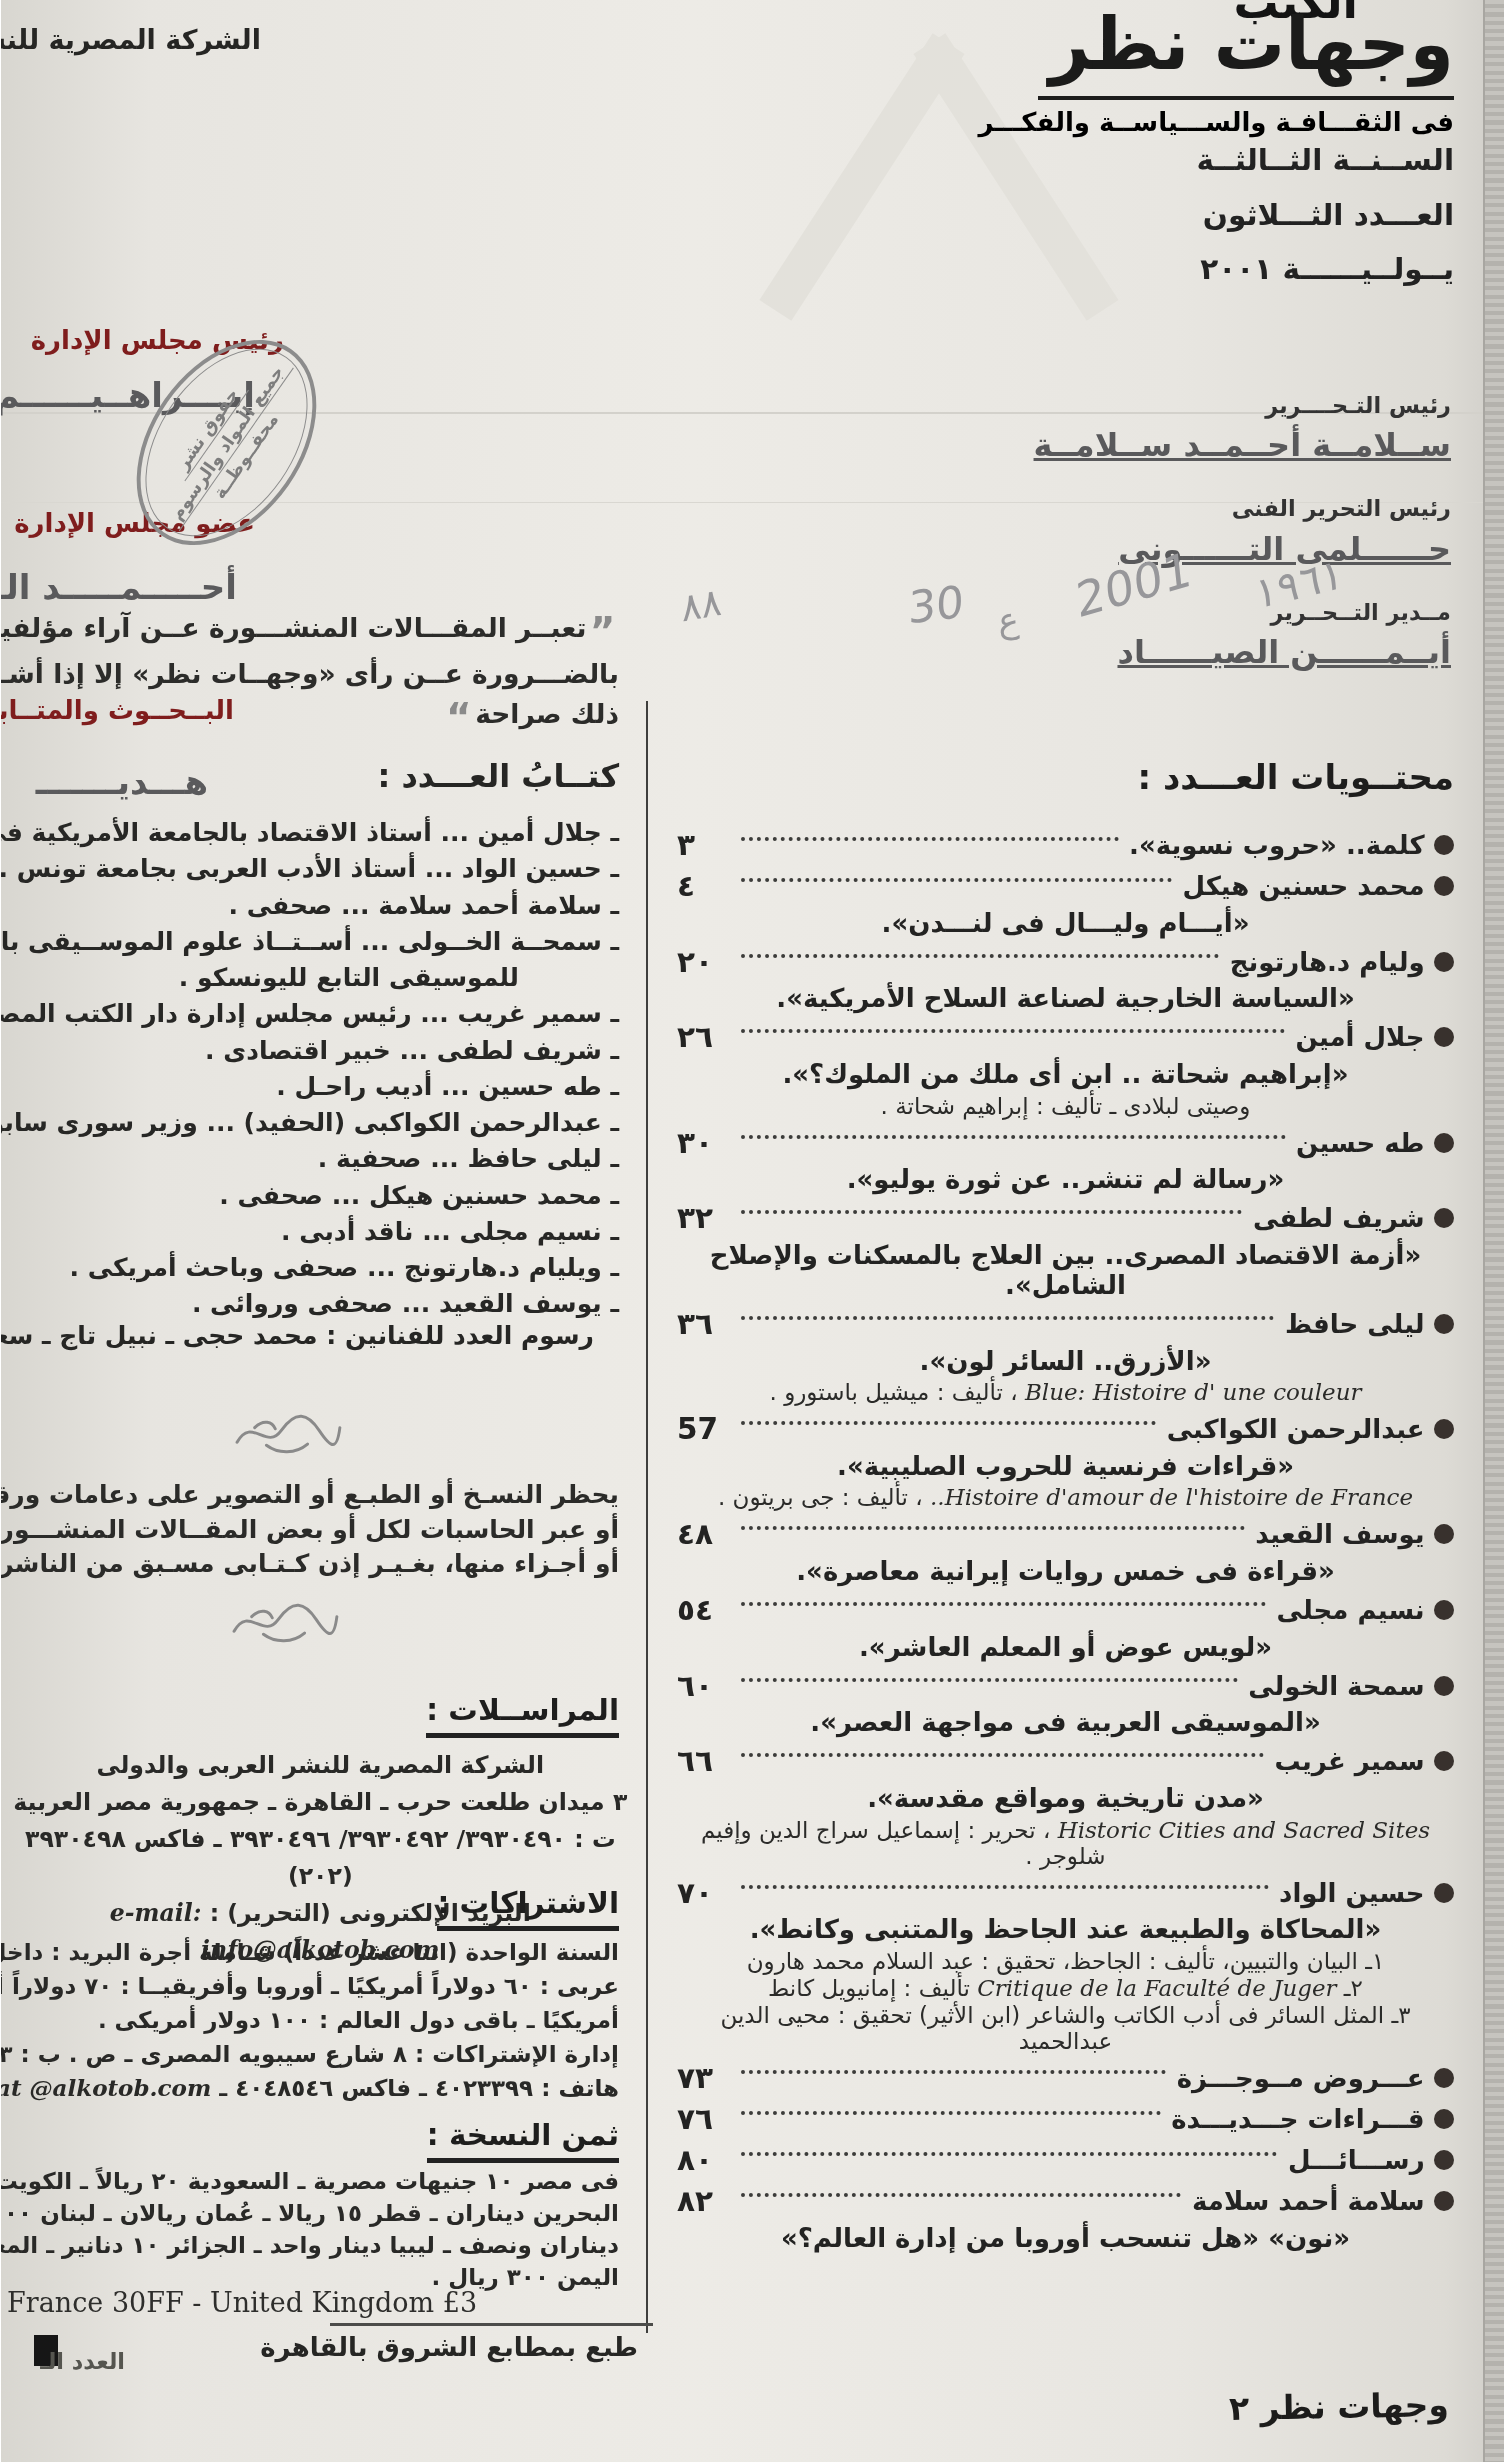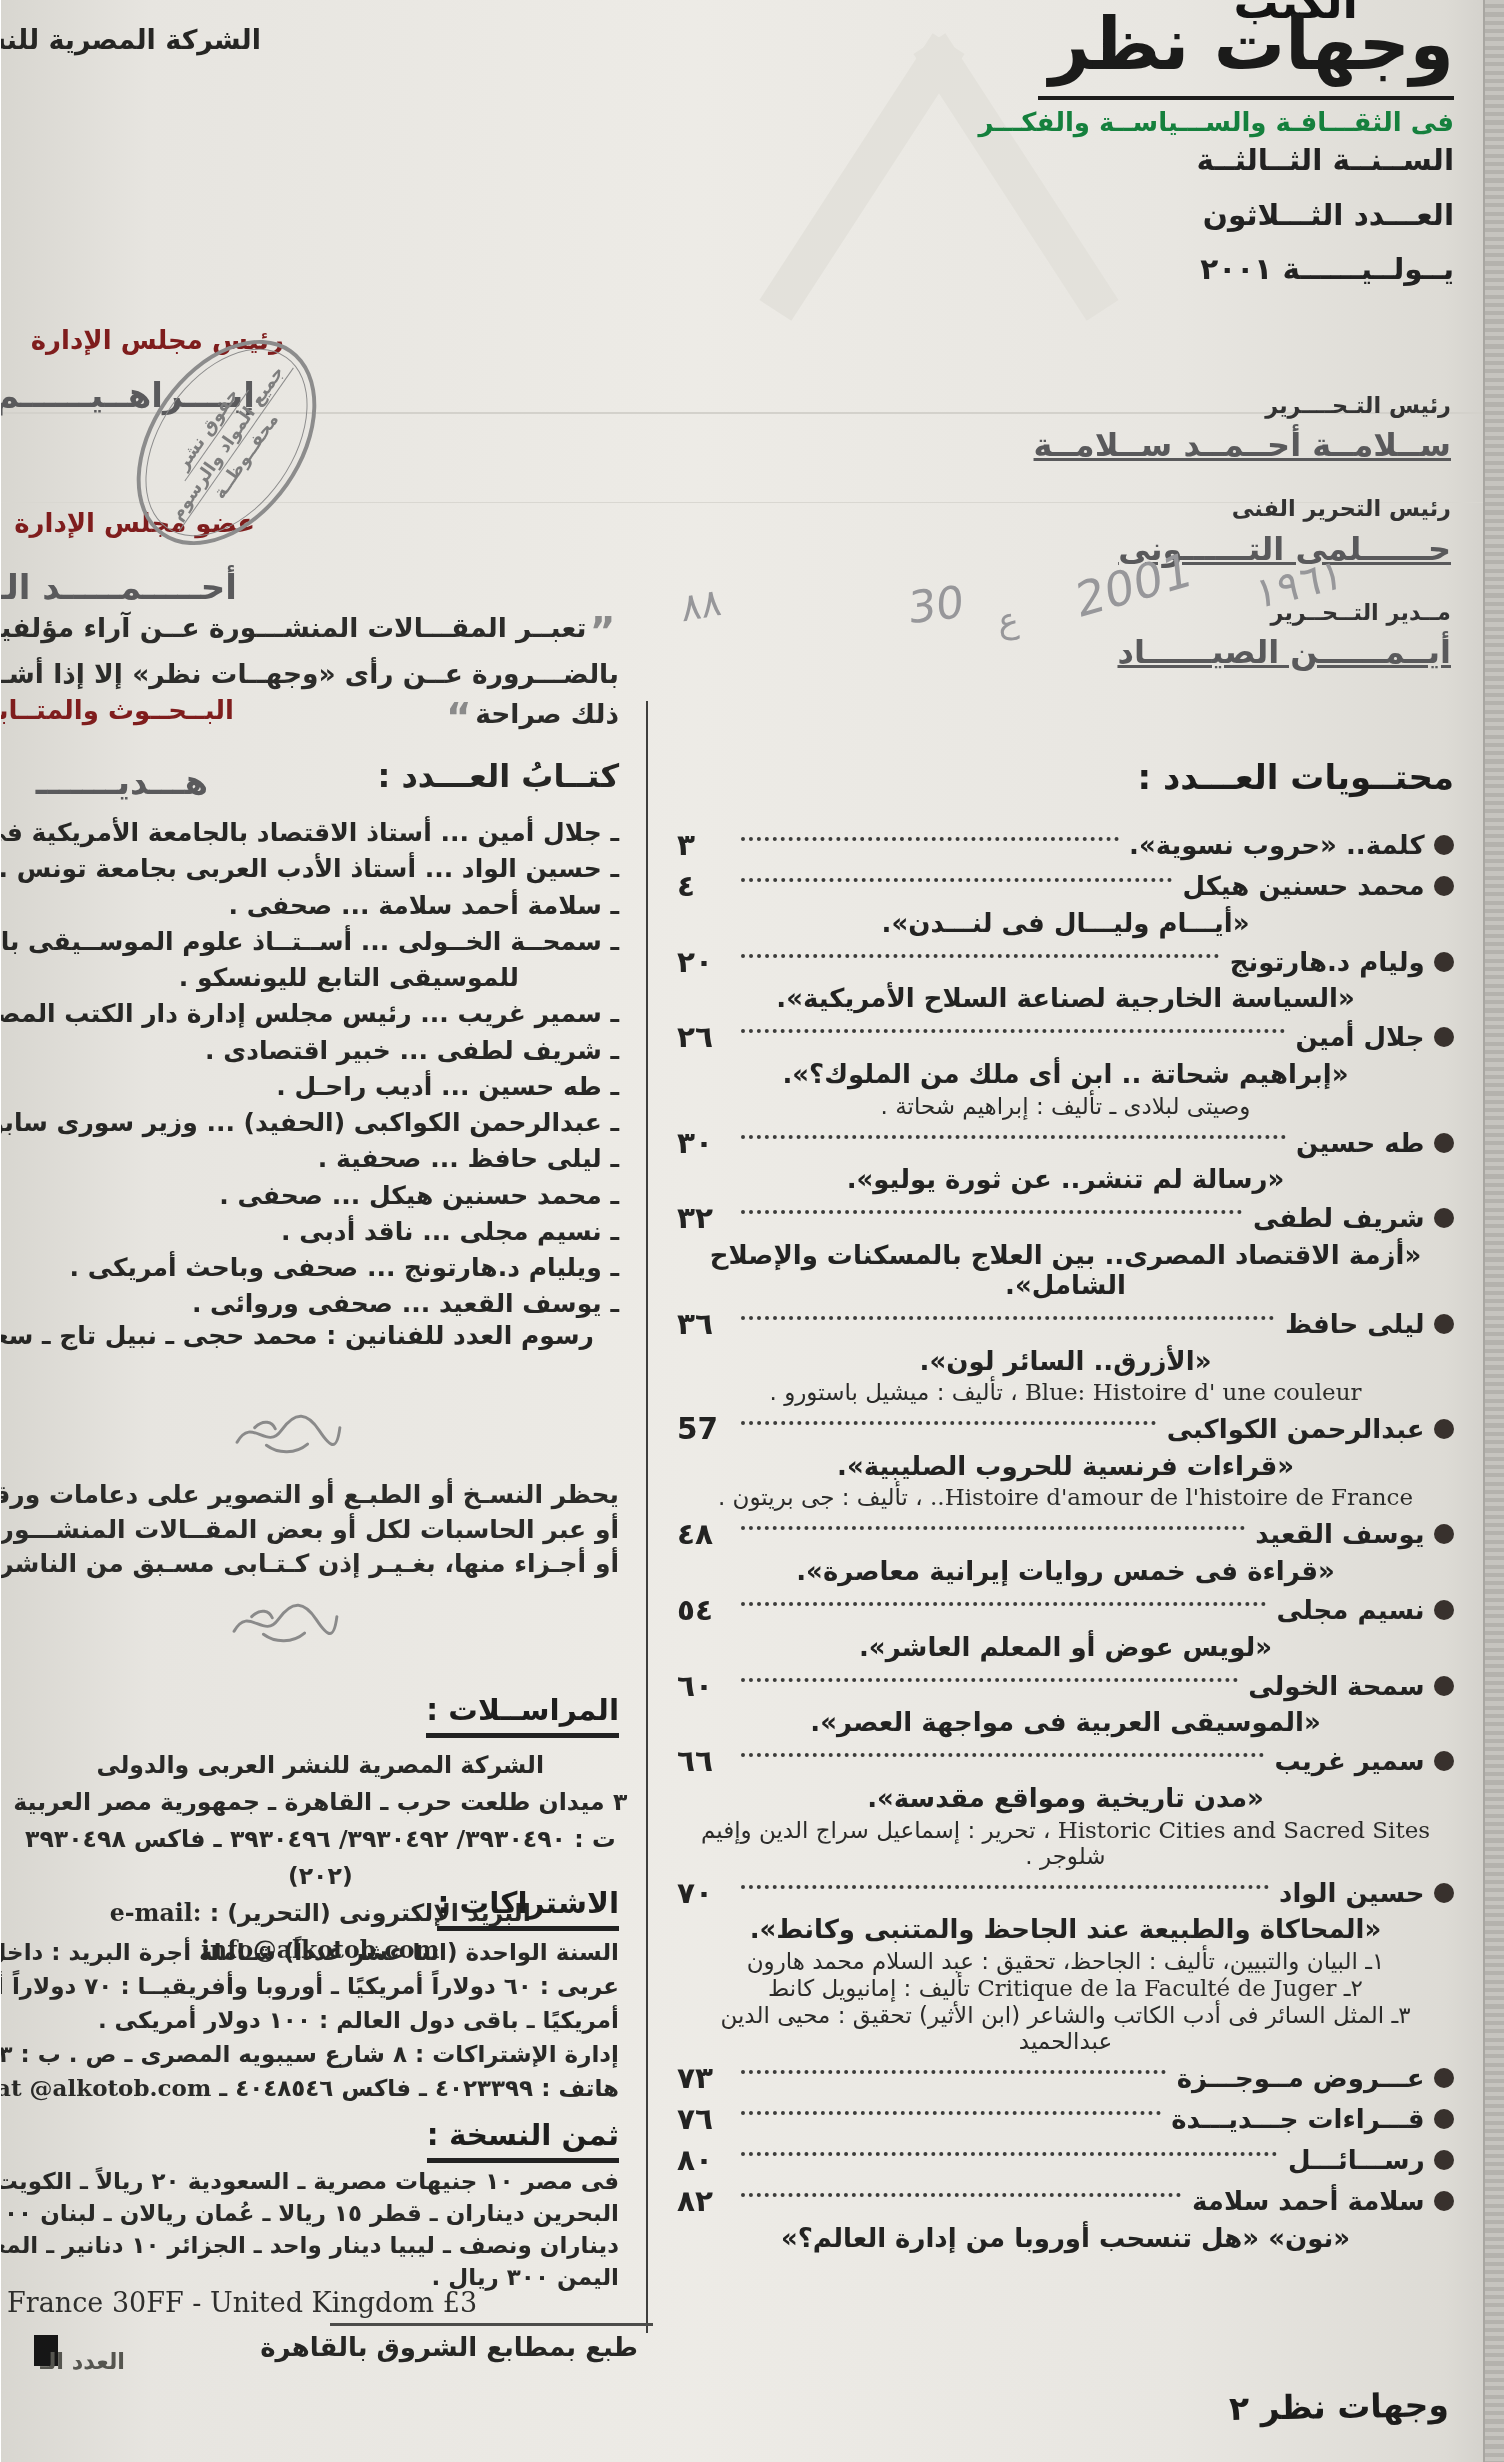--- a/index.html
+++ b/index.html
@@ -15,21 +15,21 @@
   .hline1{left:0;top:412px;width:1485px;height:1.8px;background:#d3d1cb;}
   .hline2{left:0;top:502px;width:1485px;height:1.2px;background:#d9d7d1;}
   .ghost1{left:843px;top:17.7px;width:38px;height:318px;background:#e3e1db;transform:rotate(33deg);}
   .ghost2{left:997px;top:17.7px;width:38px;height:318px;background:#e3e1db;transform:rotate(-33deg);}
   .divider{left:646px;top:701px;width:2.4px;height:1632px;background:#3f3f3d;}
   .black-box{left:34px;top:2335px;width:23.6px;height:31px;background:#161616;}
   
   .series-word{right:147px;top:-23.6px;font-size:45px;font-weight:900;color:#141414;}
   .mag-title{right:51px;top:5.9px;font-size:71px;font-weight:900;line-height:1.1;color:#1b1b1a;transform:scaleY(1.02);}
   .title-rule{right:51px;top:96px;width:416px;height:3.5px;background:#1d1d1c;}
-  .mag-subtitle{right:51px;top:107px;width:416px;font-size:26px;font-weight:800;color:#15803d;}
+  .mag-subtitle{right:51px;top:107px;width:416px;font-size:26px;font-weight:800;color:#000000;}
   .issue-block{right:51px;top:146px;text-align:right;}
   .issue-block div{font-size:29.5px;font-weight:800;line-height:1.0;margin-bottom:25px;color:#222;}
   .staff{right:54px;top:392px;text-align:right;}
   .staff .role{font-size:22.4px;font-weight:800;color:#333;}
   .staff .name{font-size:32px;font-weight:800;color:#59595b;margin:8.3px 0 31px;text-decoration:underline;}
   
   .hw{color:#97979a;font-weight:400;transform-origin:center;}
   .hw0{left:681px;top:583px;font-size:38px;transform:rotate(-10deg) skewX(-6deg);}
   .hw1{left:908px;top:579px;font-size:44px;transform:rotate(-7deg) skewX(-8deg);}
   .hw2{left:998px;top:600px;font-size:35px;transform:rotate(-4deg);}
@@ -38,21 +38,21 @@
   
   .toc-header{right:51px;top:757px;font-size:34px;font-weight:900;color:#1e1e1d;}
   .toc{right:51px;top:821px;width:777px;}
   .toc-row{display:flex;align-items:center;margin:7px 0 3.5px;}
   .toc-bullet{width:20px;height:20px;border-radius:50%;background:#38312d;margin-left:9.4px;flex:none;}
   .toc-label{font-size:26px;font-weight:800;white-space:nowrap;color:#232322;}
   .toc-dots{flex:1;border-bottom:4.1px dotted #3c3c3a;margin:0 10.6px;transform:translateY(-5.9px);}
   .toc-page{font-size:29.5px;font-weight:800;min-width:53px;text-align:left;color:#232322;}
   .toc-title{font-size:26px;font-weight:800;text-align:center;margin:4.7px 5.9px 3.5px;color:#232322;}
   .toc-ref{font-size:23px;font-weight:500;text-align:center;margin:1.2px 3.5px;color:#2b2b29;}
-  .latin{font-family:"DejaVu Serif",serif;}
+  .latin{font-family:"DejaVu Serif",serif;font-style:italic;}
   .page-label{right:56px;top:2387px;font-size:33px;font-weight:900;color:#1c1c1b;transform:rotate(-1deg);}
   
   .publisher-top{right:1244px;top:23.6px;font-size:27px;font-weight:800;}
   .b-role,.b-name{text-align:right;}
   .b-role{font-size:26px;font-weight:800;color:#7f1d1d;}
   .b-name{font-size:34px;font-weight:800;color:#5a5a5c;}
   .br0{right:1221px;top:325px;} .bn0{right:1250px;top:375px;}
   .br1{right:1250px;top:508px;margin-left:19px;} .bn1{right:1268px;top:567px;}
   .br2{right:1271px;top:695px;} .bn2{right:1297px;top:762px;}
   .stamp{left:113px;top:367px;width:219px;height:143px;border:4.1px solid #8c8c8c;border-radius:50%;

